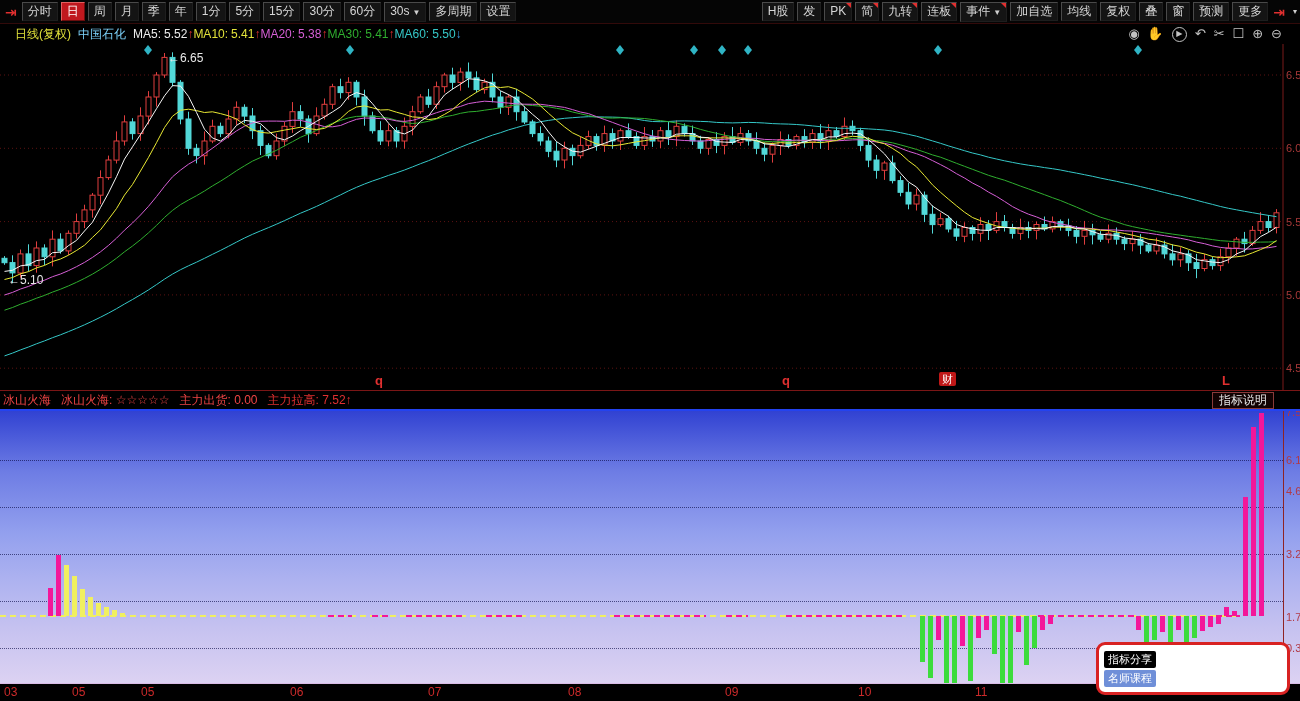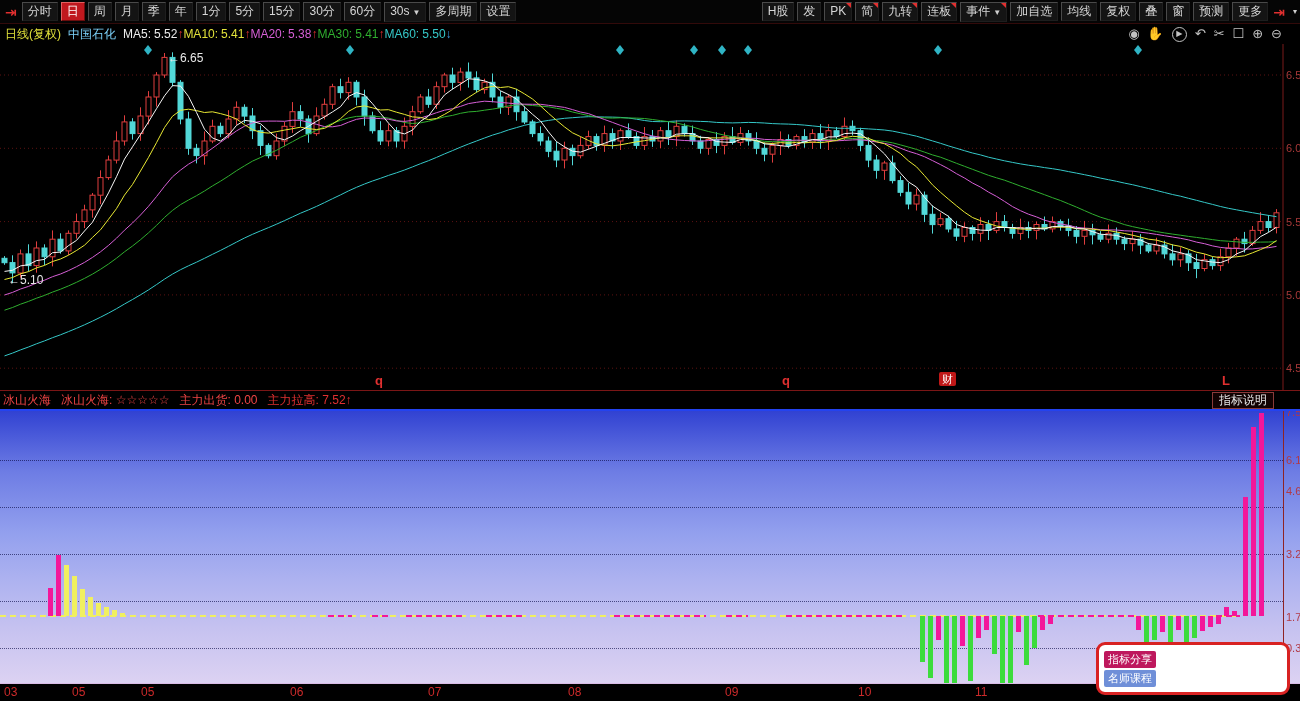--- a/index.html
+++ b/index.html
@@ -9,21 +9,21 @@
   #topbar{height:24px;box-sizing:border-box;display:flex;align-items:center;justify-content:space-between;
           background:#050505;border-bottom:1px solid #320a0a}
   .tbgrp{display:flex;align-items:center;gap:3px;padding:0 3px}
   .tbtn{position:relative;font-size:12px;color:#d6d6d6;background:#141414;border:1px solid;
         border-color:#4a4a4a #1e1e1e #1e1e1e #4a4a4a;padding:1px 5px;line-height:15px;white-space:nowrap;cursor:default}
   .tbtn.sel{background:#c0181e;color:#fff;border-color:#e26060 #6c0e0e #6c0e0e #e26060}
   .nbadge{position:absolute;top:0;right:0;width:0;height:0;border-left:5px solid transparent;border-top:5px solid #e03030}
   .caret{font-size:8px;color:#cfcfcf;margin-left:3px}
   .jumpico{color:#e03030;font-size:14px;font-weight:bold;padding:0 2px}
   
-  #row2{height:20px;display:flex;align-items:center;font-size:12px;gap:7px;padding:0 5px;position:relative;background:#000}
+  #row2{height:20px;display:flex;align-items:center;font-size:12px;gap:7px;padding:0 15px;position:relative;background:#000}
   #periodLabel{color:#e2e23a}
   #stockName{color:#7dd3fc}
   .maItem{white-space:nowrap}
   #toolIcons{position:absolute;right:18px;top:0;height:20px;display:flex;align-items:center;gap:8px;color:#c2c2c2;font-size:13px}
   #toolIcons .ticon{cursor:default;line-height:18px}
   #toolIcons .circled{border:1px solid #c2c2c2;border-radius:50%;width:13px;height:13px;font-size:8px;
                       display:inline-flex;align-items:center;justify-content:center}
   
   #chartWrap{height:347px;box-sizing:border-box;border-bottom:1px solid #7a1616;position:relative;background:#000}
   
@@ -45,21 +45,21 @@
   .ibar{position:absolute;width:5px}
   
   #months{height:17px;position:relative;background:#000}
   #months span{position:absolute;top:1px;color:#cc2a2a;font-size:12px}
   
   #wm{position:absolute;left:1096px;top:642px;width:194px;height:53px;background:#fff;border:3px solid #d82222;
       border-radius:9px;z-index:9;display:flex;align-items:center;justify-content:space-between;padding:2px 5px;box-sizing:border-box}
   #wmTitle{color:#e05858;font-size:19px;letter-spacing:1px;line-height:21px;white-space:nowrap}
   #wmUrl{color:#cc3333;font-size:11px;font-weight:bold;letter-spacing:1px}
   .wmBadge{display:block;font-size:11px;color:#fff;padding:1px 4px;margin:2px 0;border-radius:2px;white-space:nowrap}
-  #wmBadge1{background:#be185d}
+  #wmBadge1{background:#000000}
   #wmBadge2{background:#6f8fd8}
 </style>
 </head>
 <body>
 
 <div id="topbar">
   <div class="tbgrp" id="tbL">
     <span class="jumpico">⇥</span>
   <div class="tbtn"><span>分时</span></div>
       <div class="tbtn sel"><span>日</span></div>

